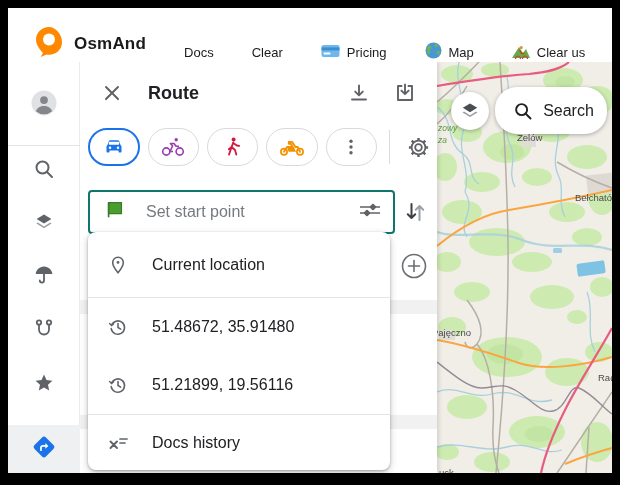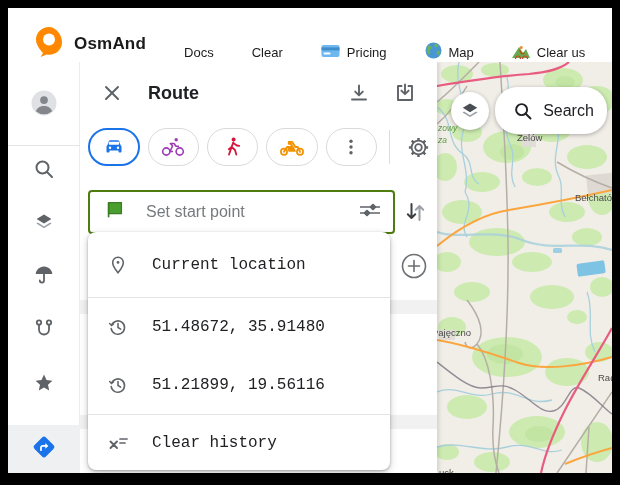--- a/index.html
+++ b/index.html
@@ -26,31 +26,31 @@
   .panel-header{position:absolute;left:0;top:0;width:357px;height:62px;display:flex;align-items:center;padding:0 16px;}
   .panel-title{font-size:18px;font-weight:600;color:#202124;margin-left:20px;}
   .hdr-spacer{flex:1;}
   .icon-btn{display:flex;align-items:center;justify-content:center;width:32px;height:32px;cursor:pointer;border-radius:50%;}
   .modes{position:absolute;left:8px;top:64px;width:345px;height:42px;display:flex;align-items:center;gap:8px;}
   .mode-pill{width:56px;height:38px;border:1.5px solid #d8dade;border-radius:19px;background:#fff;display:flex;align-items:center;justify-content:center;cursor:pointer;padding:0;}
   .mode-pill.selected{border:2px solid #1a73e8;}
   .modes-divider{width:1px;height:34px;background:#dadce0;margin:0 6px 0 4px;}
 
   .start-row{position:absolute;left:8px;top:127px;width:341px;height:46px;display:flex;align-items:center;}
-  .start-box{width:307px;height:44px;border:2px solid #4d7c0f;border-radius:4px;background:#fff;display:flex;align-items:center;padding:0 10px 0 14px;}
+  .start-box{width:307px;height:44px;border:2px solid #0f766e;border-radius:4px;background:#fff;display:flex;align-items:center;padding:0 10px 0 14px;}
   .start-input{flex:1;border:none;outline:none;font-size:16px;color:#3c4043;margin-left:18px;font-family:inherit;background:transparent;}
   .start-input::placeholder{color:#767a7e;opacity:1;}
   .swap-btn{margin-left:6px;width:28px;height:32px;display:flex;align-items:center;justify-content:center;cursor:pointer;}
   .plus-btn{position:absolute;left:320px;top:190px;width:28px;height:28px;cursor:pointer;}
 
   
   .dropdown{position:absolute;left:8px;top:170px;width:302px;background:#fff;border-radius:8px;box-shadow:0 1px 3px rgba(0,0,0,.28),0 3px 8px rgba(0,0,0,.18);z-index:15;overflow:hidden;}
   .dd-row{display:flex;align-items:center;padding-left:18px;cursor:pointer;}
   .dd-row .dd-icon{width:24px;display:flex;justify-content:center;}
-  .dd-label{font-size:16px;color:#202124;margin-left:22px;font-family:Liberation Mono, monospace;}
+  .dd-label{font-size:16px;color:#202124;margin-left:22px;}
   .dd-divider{height:1px;background:#e4e4e4;margin:0;}
   .h66{height:65px;} .h58{height:58px;} .h56{height:55px;}
 
   
   .map{position:absolute;left:429px;top:54px;width:175px;height:411px;overflow:hidden;background:#f1eee8;}
   .map svg{display:block;}
   .map-btn{position:absolute;background:#fff;box-shadow:0 1px 4px rgba(0,0,0,.3);display:flex;align-items:center;justify-content:center;cursor:pointer;}
   .layers-btn{left:14px;top:30px;width:38px;height:38px;border-radius:50%;z-index:5;}
   .search-btn{left:58px;top:25px;width:112px;height:47px;border-radius:22px;gap:9px;z-index:4;padding-left:4px;}
   .search-label{font-size:16px;color:#202124;}
@@ -321,21 +321,21 @@
         <span class="dd-icon">
           <svg width="24" height="22" viewBox="0 0 24 22">
                 <g stroke="#5f6368" stroke-width="1.9" stroke-linecap="round">
                   <path d="M4.5 9.5l6.5 6.5M11 9.5l-6.5 6.5"></path>
                 </g>
                 <g stroke="#5f6368" stroke-width="1.7" stroke-linecap="round">
                   <path d="M14 7h7M14 11h5"></path>
                 </g>
               </svg>
         </span>
-        <span class="dd-label">Clear history</span>
+        <span class="dd-label">Docs history</span>
       </div>
     </div>
   </div>
 
   <div class="map">
     <svg width="175" height="411" viewBox="0 0 175 411">
       <rect width="175" height="411" fill="#f1eee8"></rect>
 
       <g fill="#cdebb0">
         <ellipse cx="20" cy="12" rx="16" ry="9"></ellipse>

